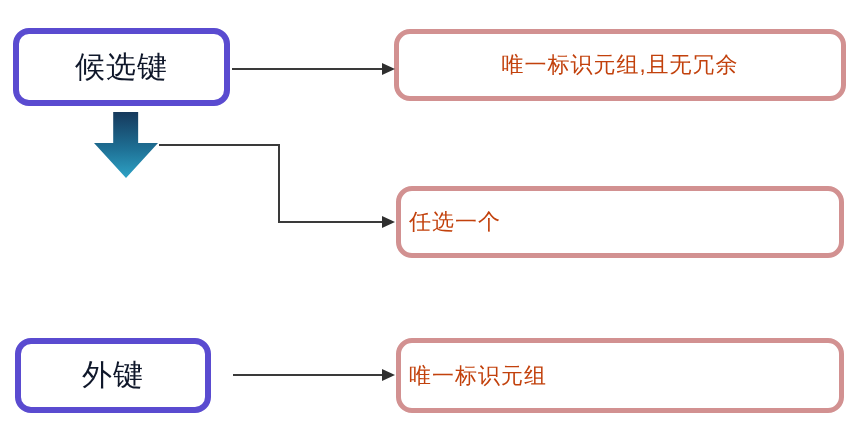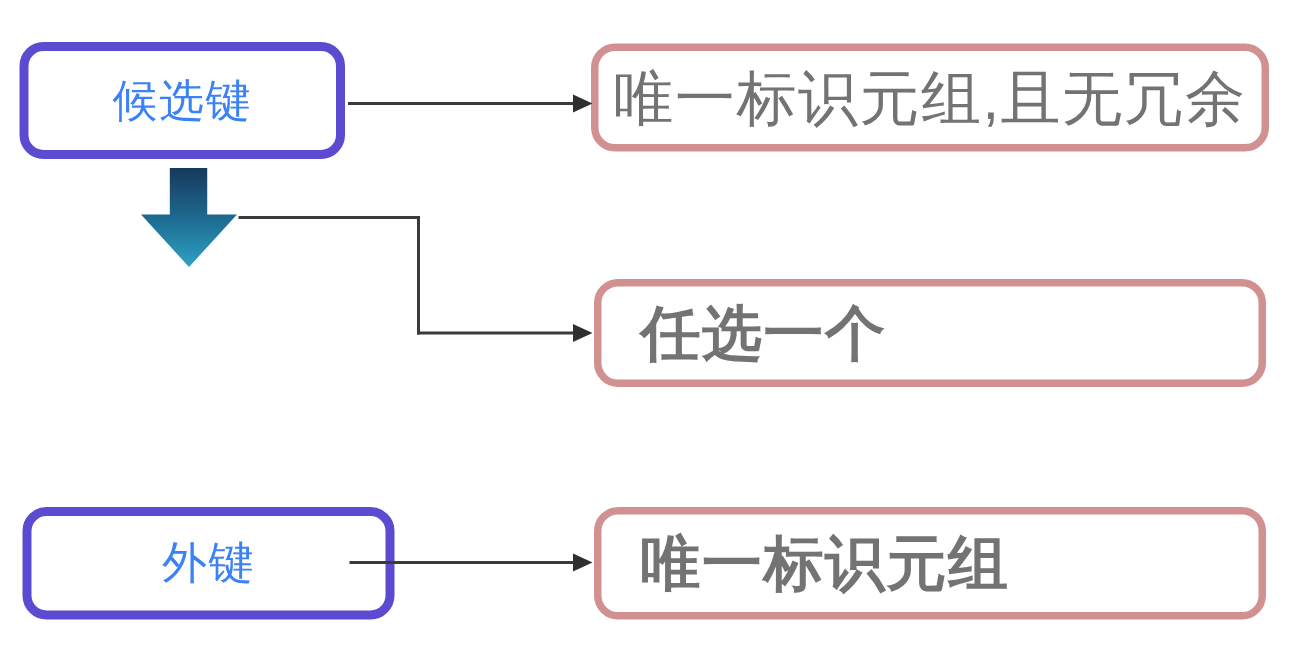--- a/index.html
+++ b/index.html
@@ -14,37 +14,37 @@
   .keybox {
     position: absolute;
     box-sizing: border-box;
     border: 6px solid #5a4bd0;
     border-radius: 16px;
     background: #ffffff;
     display: flex;
     align-items: center;
     justify-content: center;
     font-size: 30px;
-    color: #3b82f6;
+    color: #0f172a;
     letter-spacing: 1px;
   }
   .descbox {
     position: absolute;
     box-sizing: border-box;
     border: 5px solid #d29191;
     border-radius: 16px;
     background: #ffffff;
     display: flex;
     align-items: center;
-    font-size: 40px;
-    color: #737373;
+    font-size: 22px;
+    color: #c2410c;
     letter-spacing: 1px;
   }
   .descbox.centered { justify-content: center; }
-  .descbox.leftal { justify-content: flex-start; padding-left: 26px; font-weight: bold; }
+  .descbox.leftal { justify-content: flex-start; padding-left: 8px; }
   .hline { position: absolute; height: 2px; background: #3a3a3a; }
   .vline { position: absolute; width: 2px; background: #3a3a3a; }
   .arrowhead {
     position: absolute;
     width: 0; height: 0;
     border-top: 6px solid transparent;
     border-bottom: 6px solid transparent;
     border-left: 13px solid #2f2f2f;
   }
   .block-arrow {
@@ -58,21 +58,21 @@
 </head>
 <body>
 
 <div class="canvas">
 
   <div class="keybox" style="left:13px;top:28px;width:217px;height:78px">
     <span>候选键</span>
   </div>
 
 
-  <div class="keybox" style="left:15px;top:338px;width:248px;height:75px">
+  <div class="keybox" style="left:15px;top:338px;width:196px;height:75px">
     <span>外键</span>
   </div>
 
   <div class="descbox centered" style="left:394px;top:29px;width:452px;height:72px">
     <span>唯一标识元组,且无冗余</span>
   </div>
 
   <div class="descbox leftal" style="left:396px;top:186px;width:448px;height:72px">
     <span>任选一个</span>
   </div>

